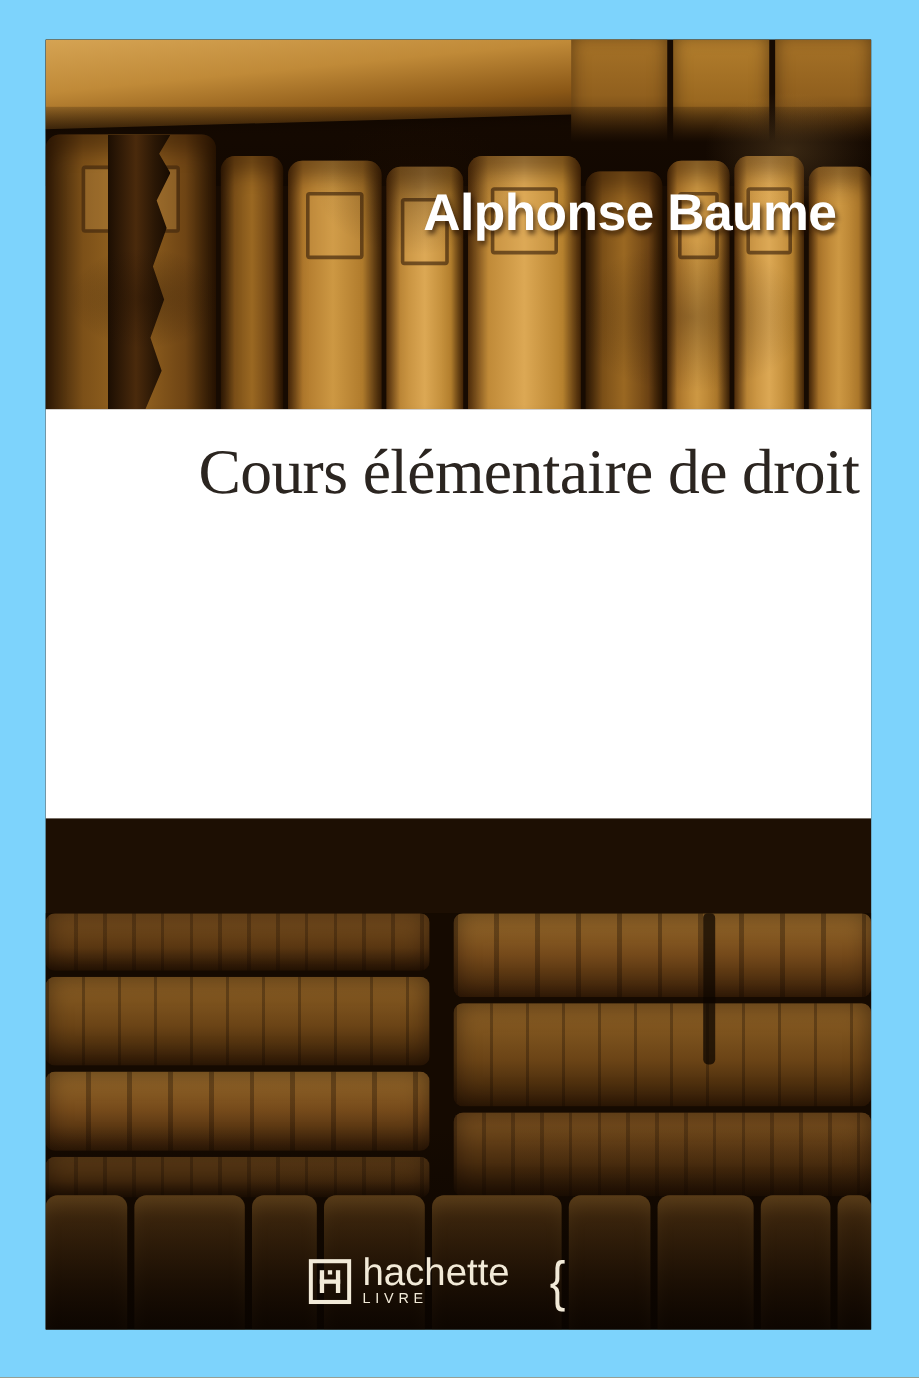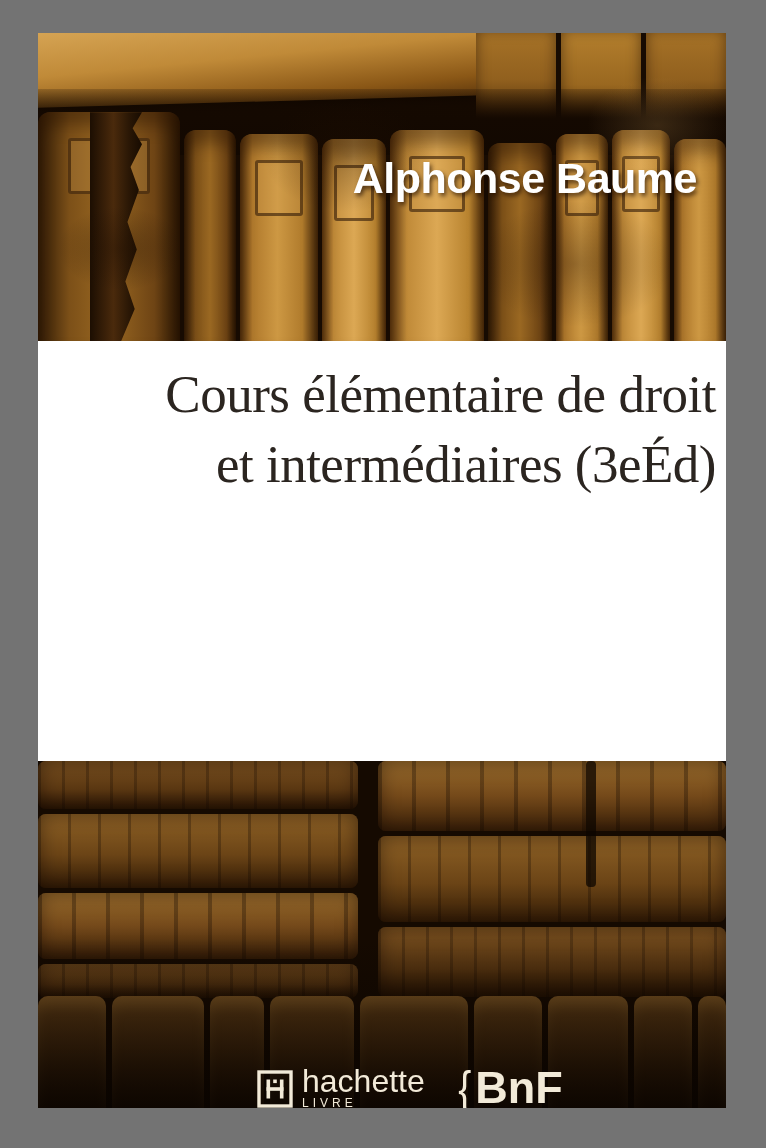--- a/index.html
+++ b/index.html
@@ -1,17 +1,17 @@
 <!DOCTYPE html>
 <html><head>
 <meta charset="utf-8">
 <style>
   html,body{margin:0;padding:0;}
   body{width:766px;height:1148px;background:#f5d9a9;font-family:"Liberation Sans",sans-serif;}
-  .canvas{position:relative;width:766px;height:1148px;background:#737373;overflow:hidden;}
+  .canvas{position:relative;width:766px;height:1148px;background:#7dd3fc;overflow:hidden;}
 
   
   .photo{position:absolute;left:38px;top:33px;width:688px;height:1075px;background:#1d0f03;overflow:hidden;}
 
   
   .top-section{position:absolute;top:0;left:0;width:688px;height:308px;background:#170b02;overflow:hidden;}
   .shelf-board{position:absolute;top:-14px;left:-12px;width:500px;height:82px;
     background:linear-gradient(176deg,#d9a858 0%,#c08a38 45%,#8a5716 80%,#5a350c 100%);
     transform:rotate(-1.6deg);box-shadow:0 6px 10px rgba(15,6,0,.8);}
   .top-right-books{position:absolute;top:-4px;left:438px;right:0;height:92px;display:flex;gap:5px;}
@@ -41,21 +41,21 @@
       radial-gradient(90px 60px at 12% 70%,rgba(30,14,2,.35),transparent 70%),
       radial-gradient(120px 80px at 45% 40%,rgba(35,16,2,.3),transparent 70%),
       radial-gradient(140px 90px at 78% 75%,rgba(30,13,2,.3),transparent 70%),
       radial-gradient(100px 70px at 90% 30%,rgba(230,180,100,.18),transparent 70%);}
 
   .author{position:absolute;top:124px;right:29px;z-index:5;
     font-family:"Liberation Sans",sans-serif;font-weight:700;font-size:43px;line-height:1;
     color:#ffffff;letter-spacing:-.5px;text-shadow:2px 3px 4px rgba(30,12,0,.65);}
 
   
-  .title-band{position:absolute;top:308px;left:0;width:688px;height:420px;background:#ffffff;z-index:6;
+  .title-band{position:absolute;top:308px;left:0;width:688px;height:341px;background:#ffffff;z-index:6;
     text-align:right;padding:18px 10px 0 0;box-sizing:border-box;}
   .title-line{display:block;white-space:nowrap;
     font-family:"Liberation Serif","DejaVu Serif",serif;font-weight:400;
     font-size:53px;line-height:70px;color:#2b2520;letter-spacing:-.5px;}
 
   
   .bottom-section{position:absolute;top:728px;left:0;width:688px;height:347px;background:#150a01;overflow:hidden;}
   .pile{position:absolute;top:0;display:flex;flex-direction:column;gap:5px;}
   .pile-left{left:0;width:320px;}
   .pile-right{left:340px;width:348px;}
@@ -74,21 +74,21 @@
   .bottom-row{position:absolute;left:0;right:0;bottom:0;height:112px;display:flex;gap:6px;align-items:flex-end;}
   .up-spine{height:100%;border-radius:10px 10px 0 0;
     background:linear-gradient(180deg,#7a5120 0%,#5c3a14 45%,#2c1806 100%);
     box-shadow:inset 0 10px 12px rgba(200,150,70,.25);}
   .u1{width:68px;}.u2{width:92px;}.u3{width:54px;}.u4{width:84px;}.u5{width:108px;}
   .u6{width:68px;}.u7{width:80px;}.u8{width:58px;}.u9{flex:1;}
   .bottom-shade{position:absolute;left:0;right:0;bottom:0;height:170px;pointer-events:none;
     background:linear-gradient(180deg,rgba(18,8,0,0) 0%,rgba(14,6,0,.55) 45%,rgba(8,3,0,.85) 100%);}
 
   
-  .logos{position:absolute;left:219px;top:1012px;z-index:8;display:flex;align-items:flex-start;margin-top:21px;}
+  .logos{position:absolute;left:219px;top:1012px;z-index:8;display:flex;align-items:flex-start;}
   .hachette{display:flex;align-items:flex-start;}
   .hachette-icon{width:36px;height:38px;margin-top:4px;}
   .hachette-text{margin-left:9px;color:#f2ead8;}
   .hachette-word{font-size:32px;line-height:30px;font-weight:400;letter-spacing:0;}
   .hachette-sub{font-size:12px;line-height:15px;font-weight:400;letter-spacing:4px;}
   .bnf{display:flex;align-items:flex-start;margin-left:32px;color:#f2ead8;}
   .bnf-bracket{font-size:46px;line-height:44px;font-weight:400;transform:scaleX(.85);}
   .bnf-word{font-size:45px;line-height:44px;font-weight:700;margin-left:3px;letter-spacing:0;}
 </style>
 </head>
@@ -128,21 +128,20 @@
             <div class="label"></div>
           </div>
         <div class="spine s9 h92"></div>
       </div>
       <div class="stains"></div>
       <div class="author">Alphonse Baume</div>
     </div>
 
     <div class="title-band">
       <span class="title-line">Cours élémentaire de droit</span>
-      <span class="title-line">et intermédiaires (3eÉd)</span>
     </div>
 
     <div class="bottom-section">
       <div class="pile pile-left">
         <div class="book-flat b2" style="height:48px"></div>
         <div class="book-flat" style="height:74px"></div>
         <div class="book-flat b3" style="height:66px"></div>
         <div class="book-flat b2" style="height:34px"></div>
       </div>
       <div class="pile pile-right">
@@ -174,18 +173,17 @@
           <rect x="9.5" y="17.2" width="17" height="3.6" fill="#f2ead8"></rect>
           <rect x="16.2" y="9.5" width="3.6" height="3.6" fill="#f2ead8"></rect>
         </svg>
         <div class="hachette-text">
           <div class="hachette-word">hachette</div>
           <div class="hachette-sub">LIVRE</div>
         </div>
       </div>
       <div class="bnf">
         <span class="bnf-bracket">{</span>
-        <span class="bnf-word">BnF</span>
       </div>
     </div>
 
   </div>
 </div>
 
 </body></html>

